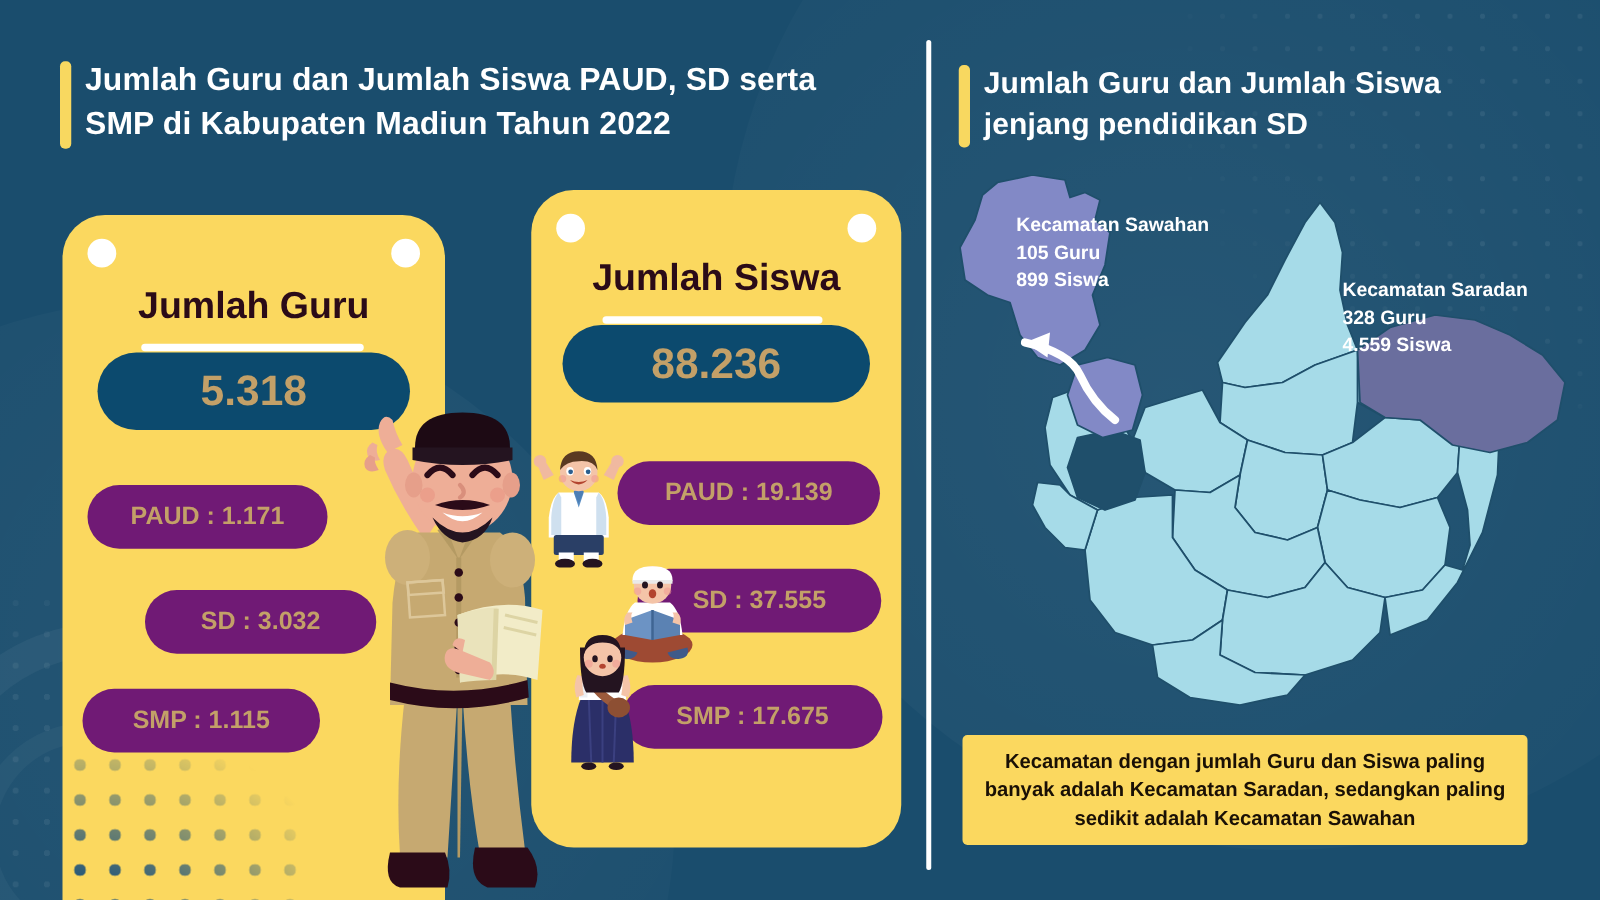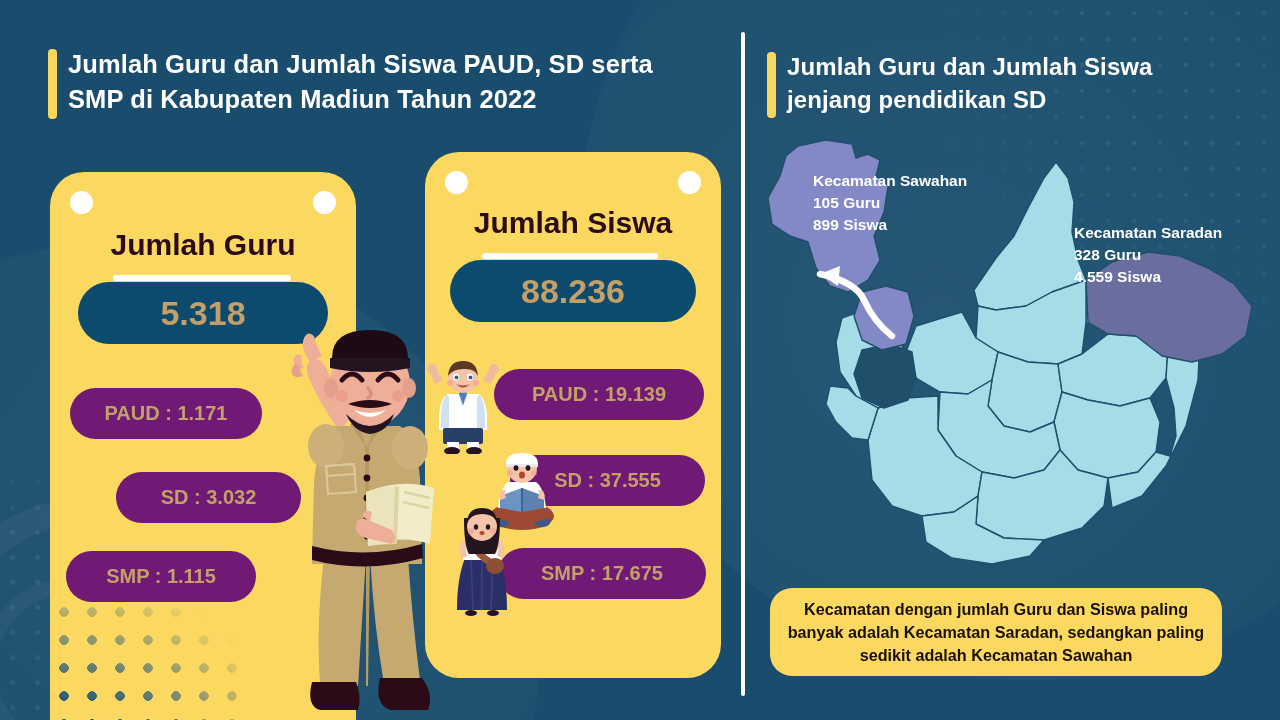--- a/index.html
+++ b/index.html
@@ -229,21 +229,21 @@
   #label-sawahan { left: 57px; top: 30px; }
   #label-saradan { left: 318px; top: 82px; }
 
   
   #caption {
     position: absolute;
     left: 770px;
     top: 588px;
     width: 452px;
     height: 88px;
-    border-radius: 22px;
+    border-radius: 4px;
     background: #fbd85f;
     display: flex;
     align-items: center;
     justify-content: center;
     text-align: center;
     color: #1a1005;
     font-weight: bold;
     font-size: 16.2px;
     line-height: 23px;
     padding: 0 14px;

